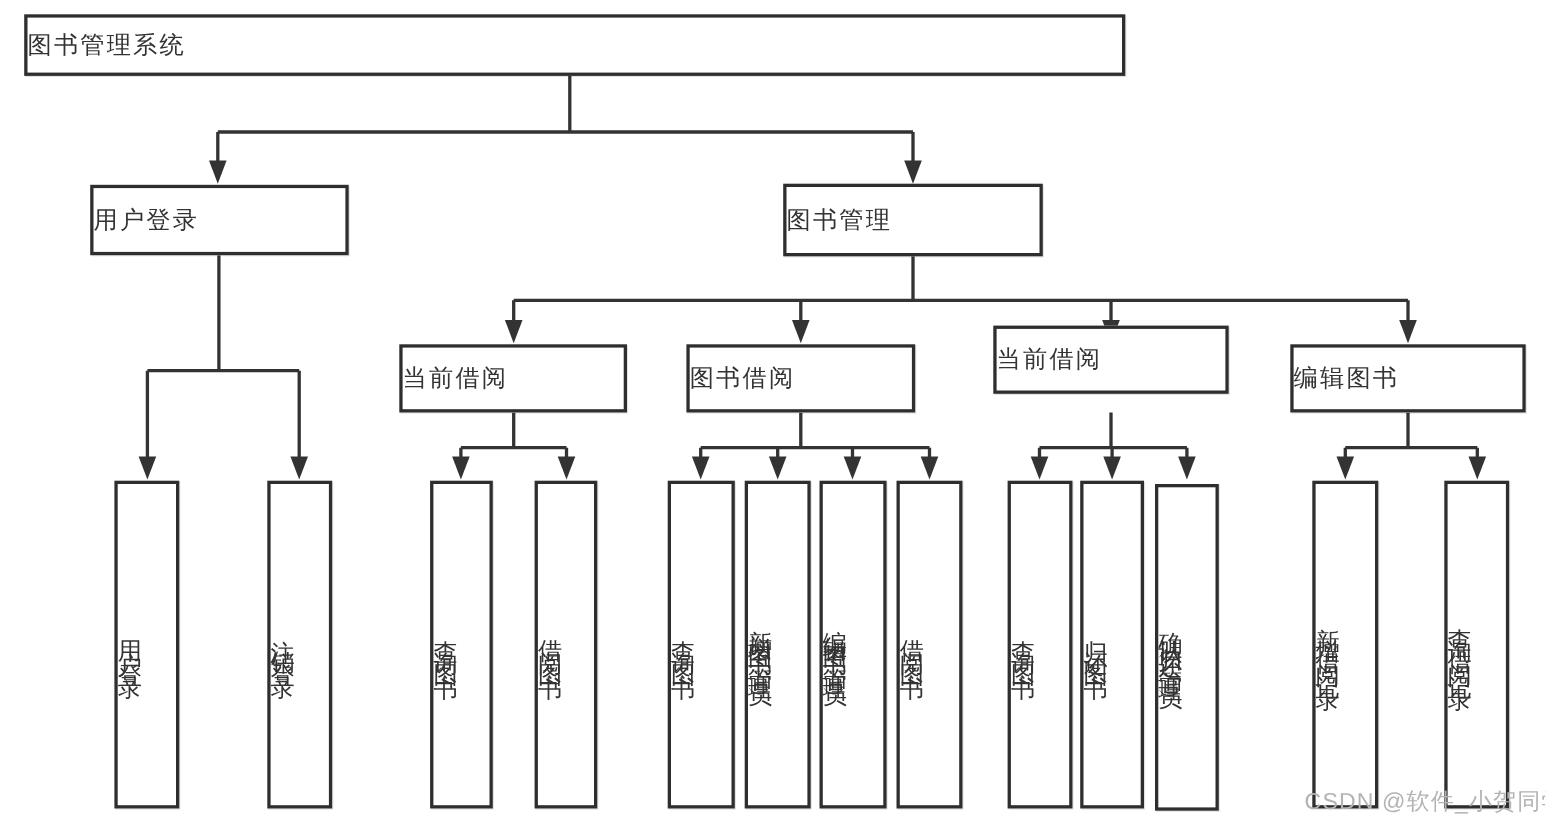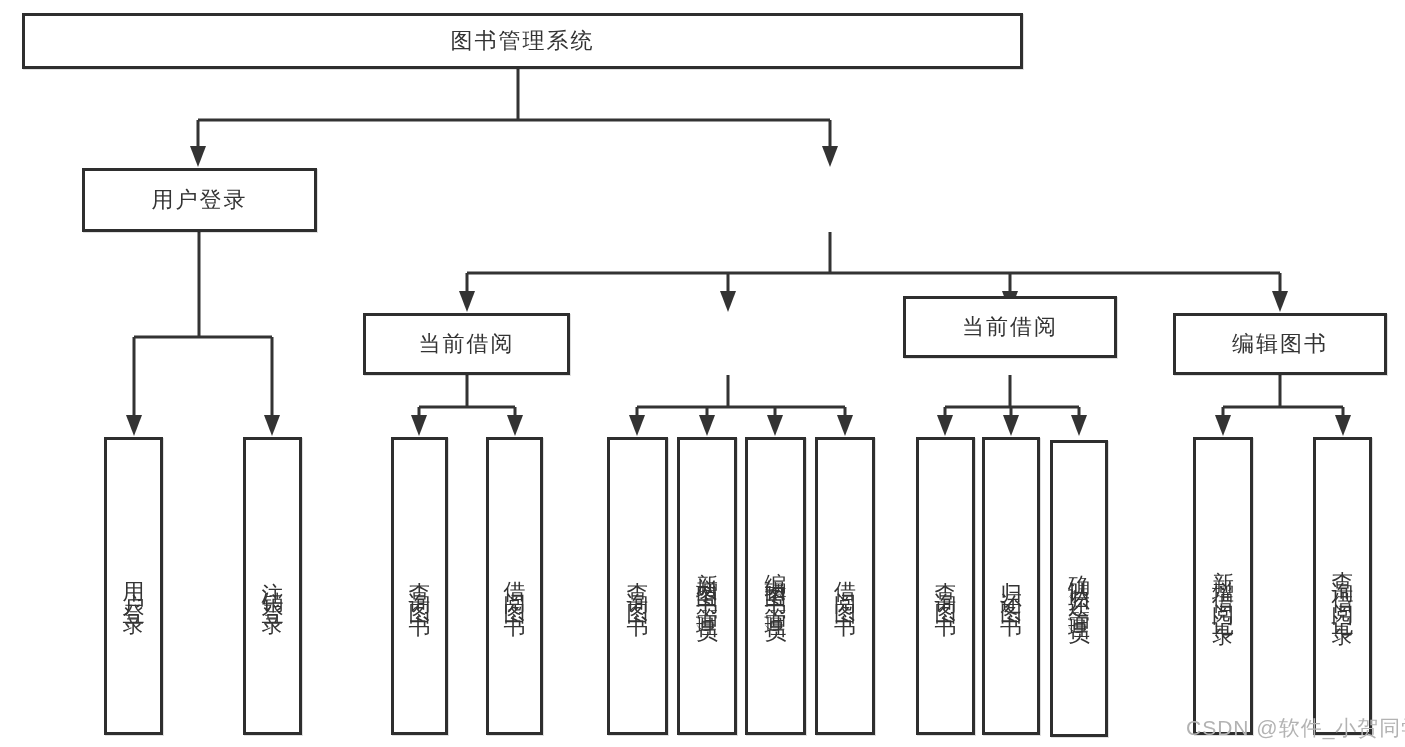--- a/index.html
+++ b/index.html
@@ -25,21 +25,21 @@
   }
   .cline { stroke: var(--line); stroke-width: 3; fill: none; }
   .ahead { fill: var(--line); stroke: none; }
   .box {
     position: absolute;
     box-sizing: border-box;
     border: 3px solid var(--border);
     background: var(--background);
     display: flex;
     align-items: center;
-    justify-content: center;
+    justify-content: flex-start;
     color: var(--text);
     box-shadow: 1px 1px 0 rgba(0,0,0,0.12);
   }
   .hbox { font-size: 22px; letter-spacing: 2px; white-space: nowrap; }
   .vbox .vtext {
     writing-mode: vertical-rl;
     text-orientation: mixed;
     font-size: 22px;
     letter-spacing: 11px;
     line-height: 1;
@@ -103,23 +103,29 @@
     </g>
   </svg>
 
   <div class="box hbox" style="left:22px;top:13px;width:1001px;height:56px">
     <span>图书管理系统</span>
   </div>
 
   <div class="box hbox" style="left:82px;top:168px;width:235px;height:64px">
     <span>用户登录</span>
   </div>
+  <div class="box hbox" style="left:712px;top:167px;width:236px;height:66px">
+    <span>图书管理</span>
+  </div>
 
   <div class="box hbox" style="left:363px;top:313px;width:207px;height:62px">
     <span>当前借阅</span>
+  </div>
+  <div class="box hbox" style="left:624px;top:313px;width:208px;height:62px">
+    <span>图书借阅</span>
   </div>
   <div class="box hbox" style="left:903px;top:296px;width:214px;height:62px">
     <span>当前借阅</span>
   </div>
   <div class="box hbox" style="left:1173px;top:313px;width:214px;height:62px">
     <span>编辑图书</span>
   </div>
 
   <div class="box vbox" style="left:104px;top:437px;width:59px;height:298px">
     <span class="vtext">用户登录</span>

